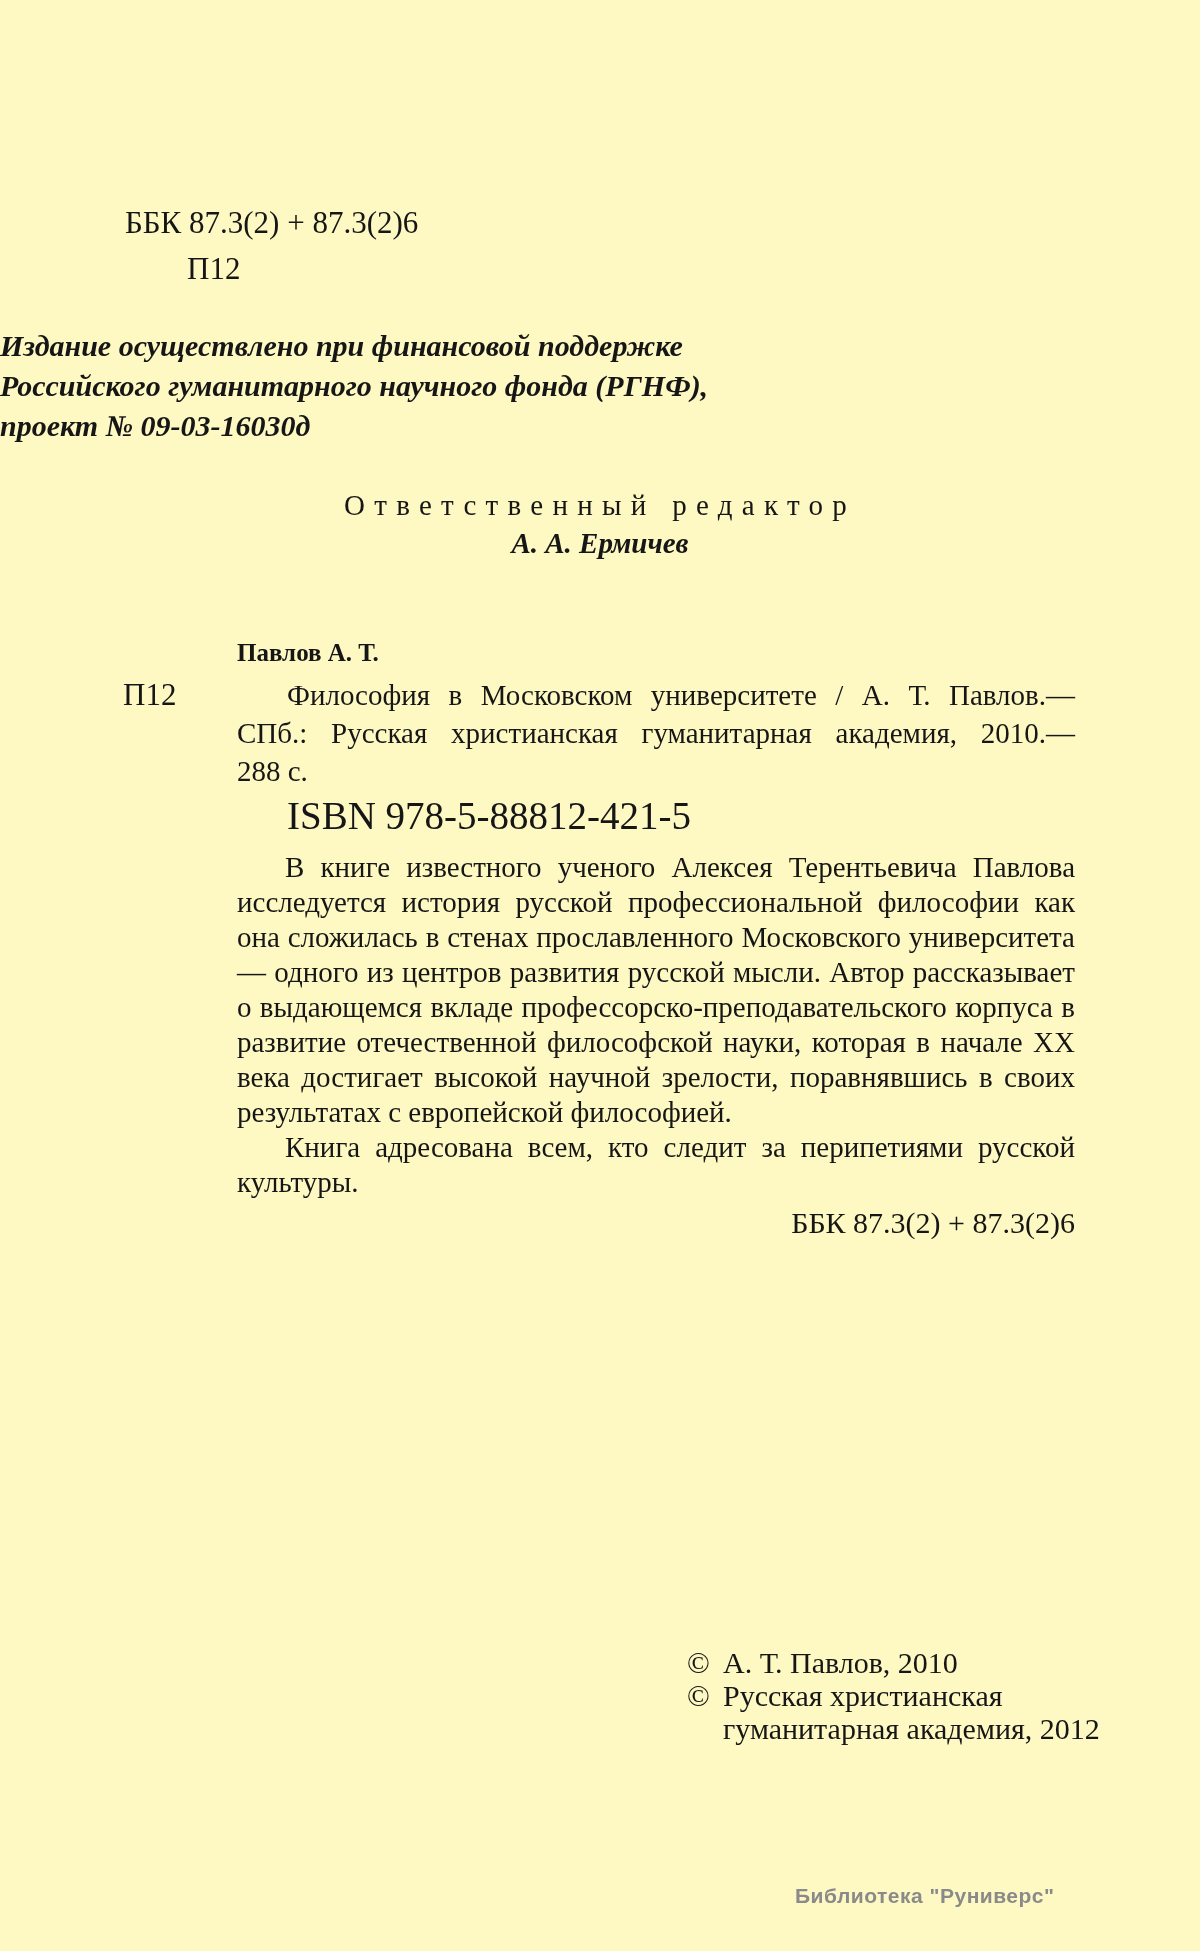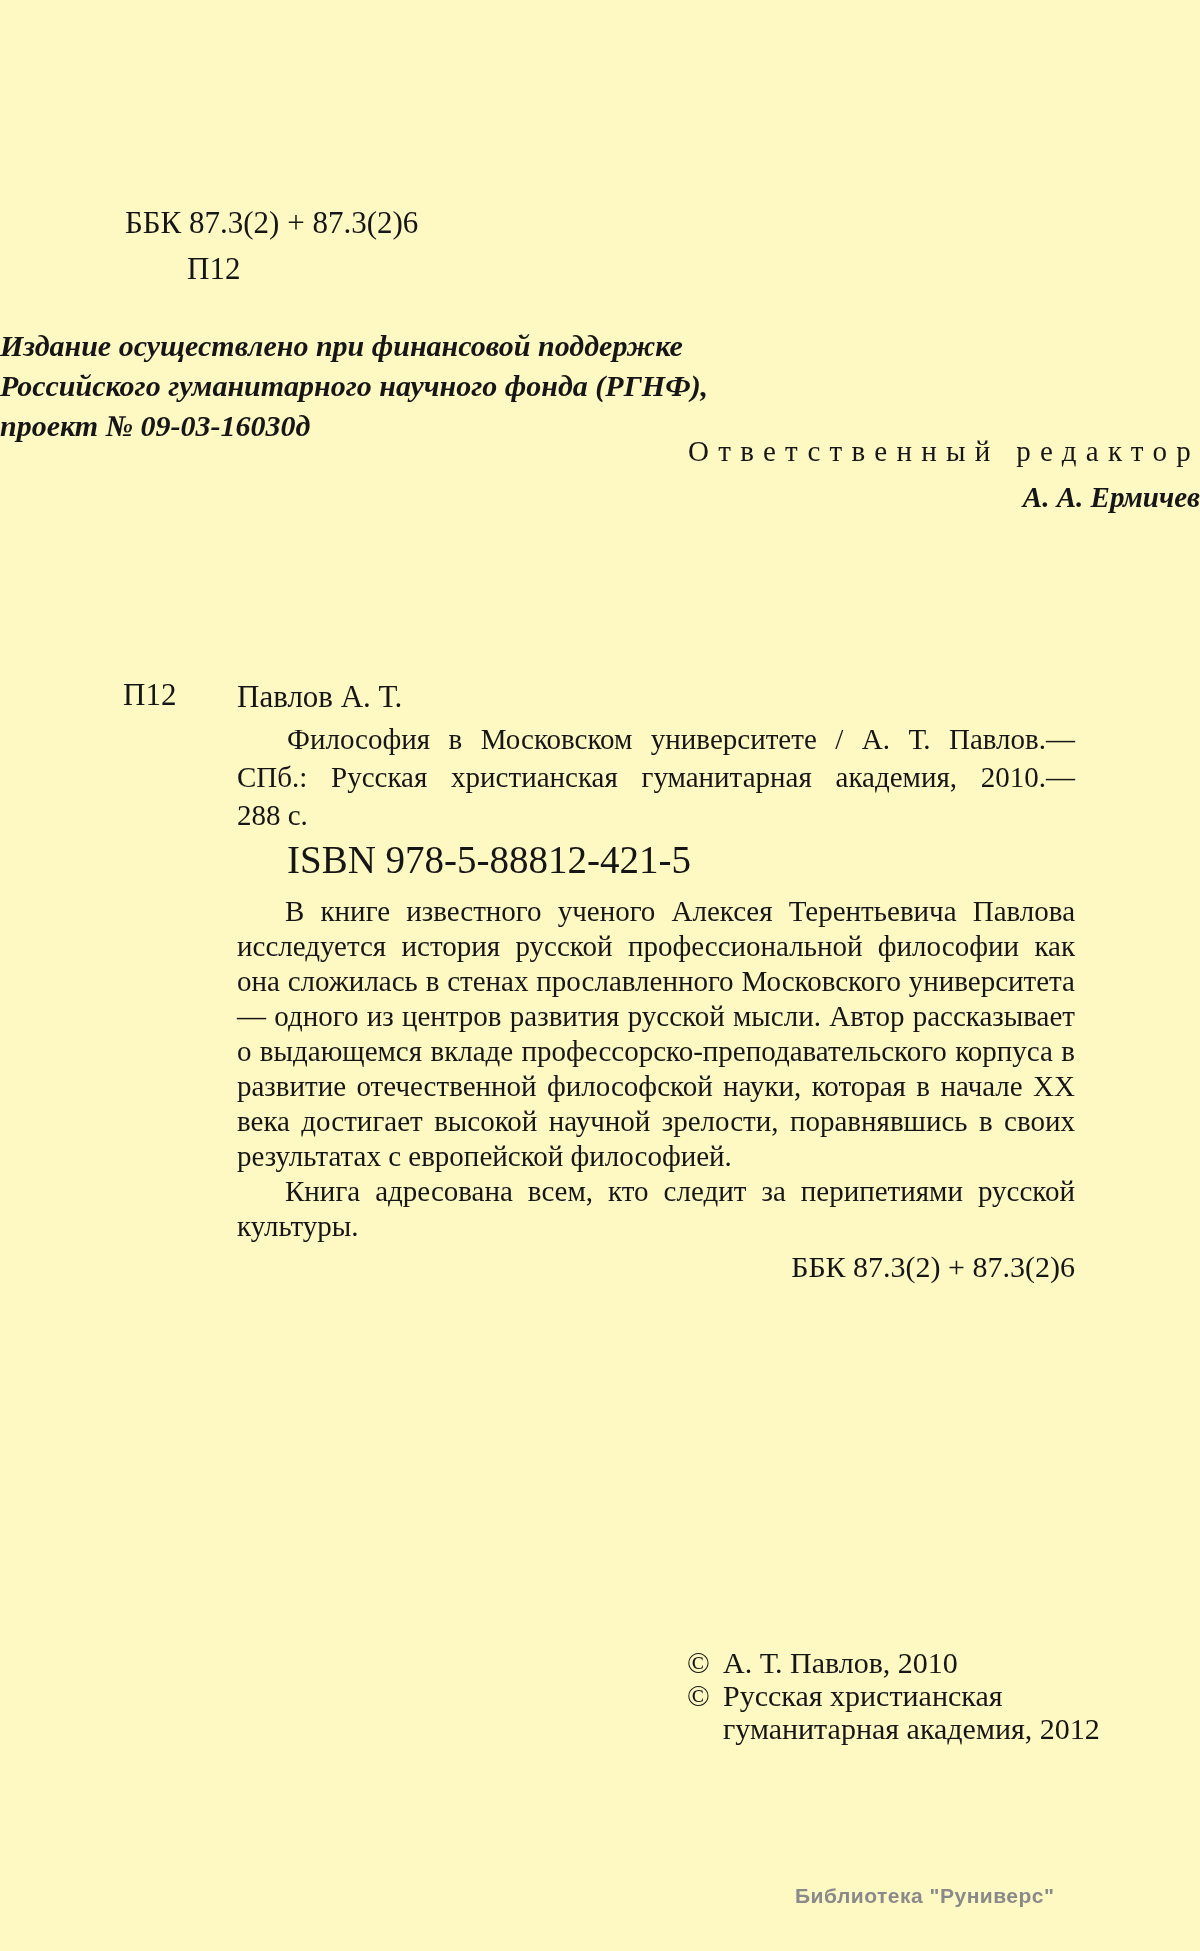--- a/index.html
+++ b/index.html
@@ -39,48 +39,47 @@
     font-style: italic;
     font-weight: 700;
     font-size: 30px;
     line-height: 40px;
   }
   
   .editor {
     position: absolute;
     left: 0;
     right: 0;
-    top: 433px;
-    text-align: right;
+    top: 487px;
+    text-align: center;
   }
   .editor .role {
     font-size: 29px;
     letter-spacing: 0.32em;
     line-height: 36px;
   }
   .editor .name {
     font-style: italic;
     font-weight: 700;
     font-size: 29px;
     line-height: 36px;
-    margin-top: 10px;
+    margin-top: 2px;
   }
   
   .card {
     position: absolute;
     left: 237px;
     top: 633px;
     width: 838px;
   }
   .card .heading {
-    font-weight: 400;
-    font-size: 31px;
+    font-weight: 700;
+    font-size: 25px;
     line-height: 40px;
     margin-bottom: 3px;
-    margin-top: 44px;
   }
   .bib-line {
     font-size: 29px;
     line-height: 38px;
   }
   .bib-line.stretch {
     text-align: justify;
     text-align-last: justify;
   }
   .bib-line.first {

